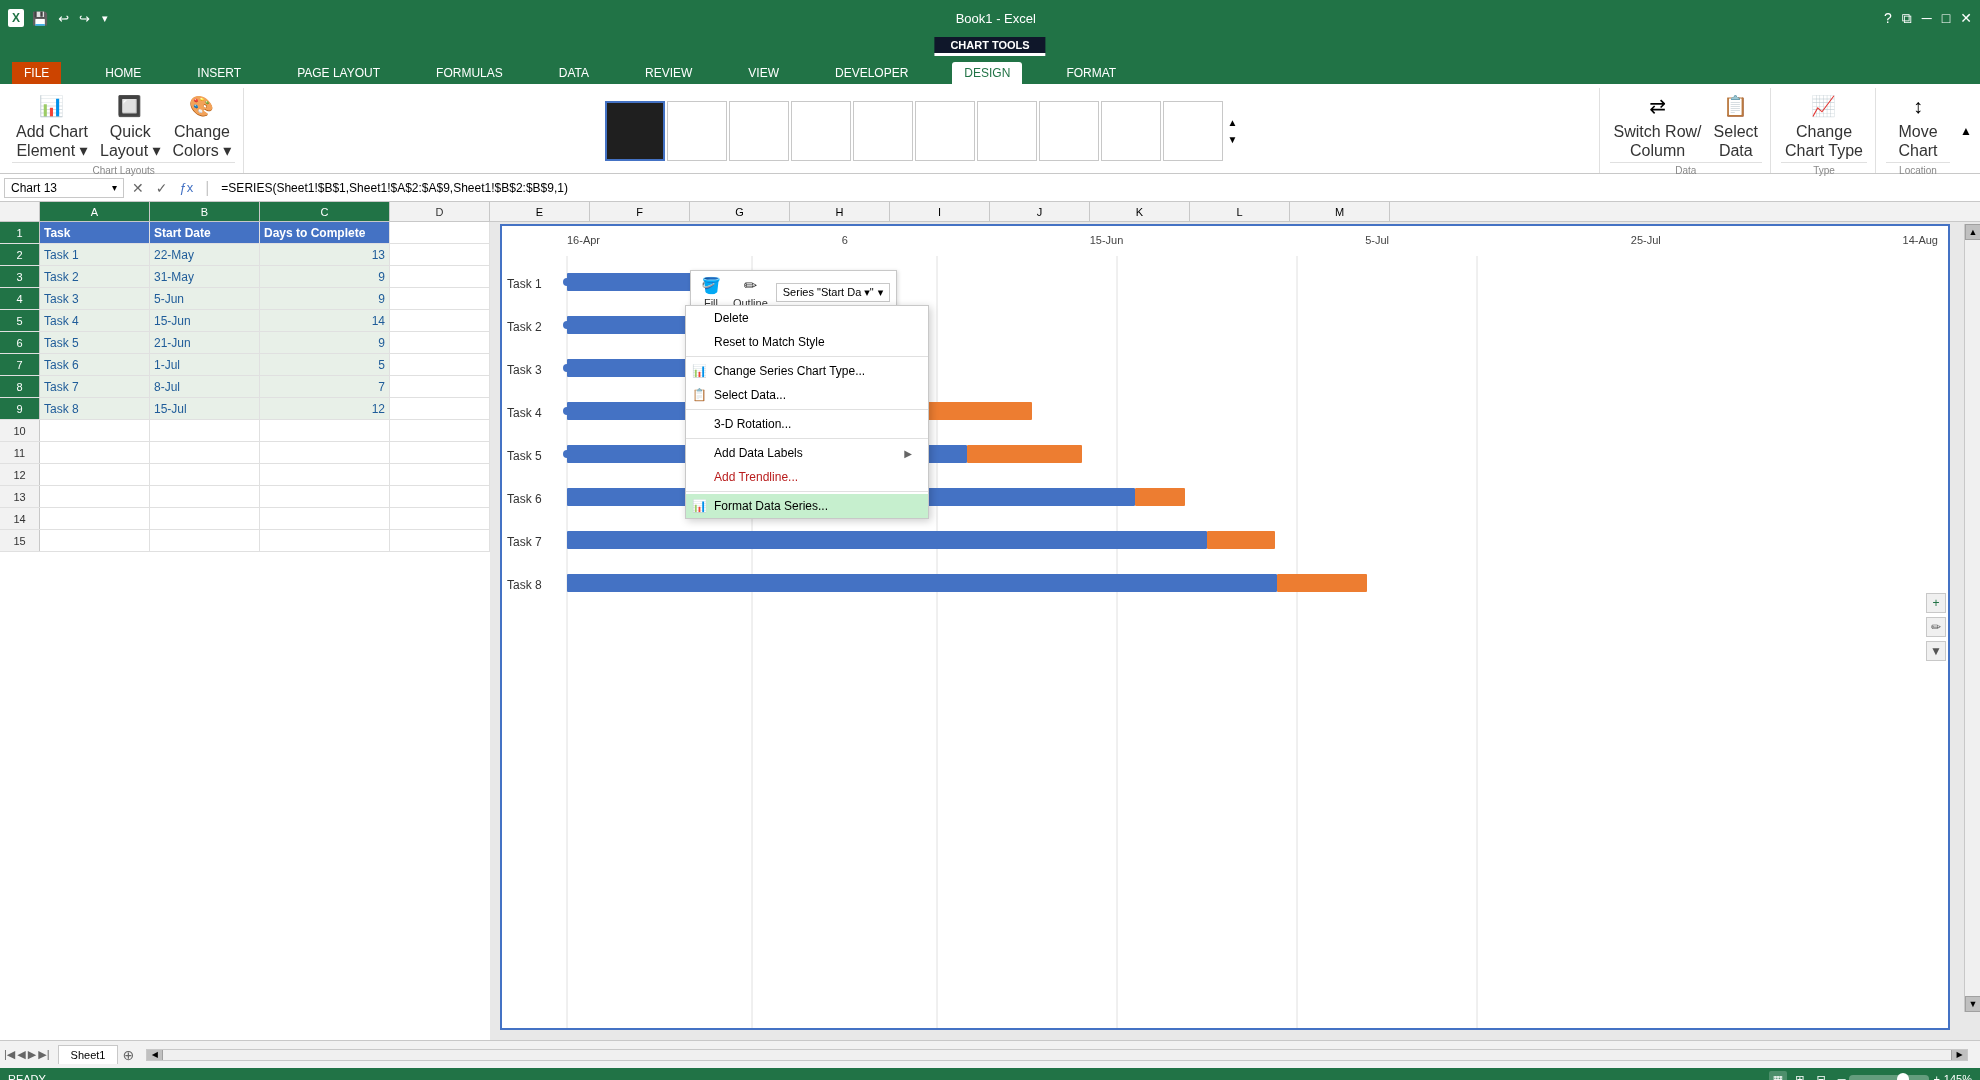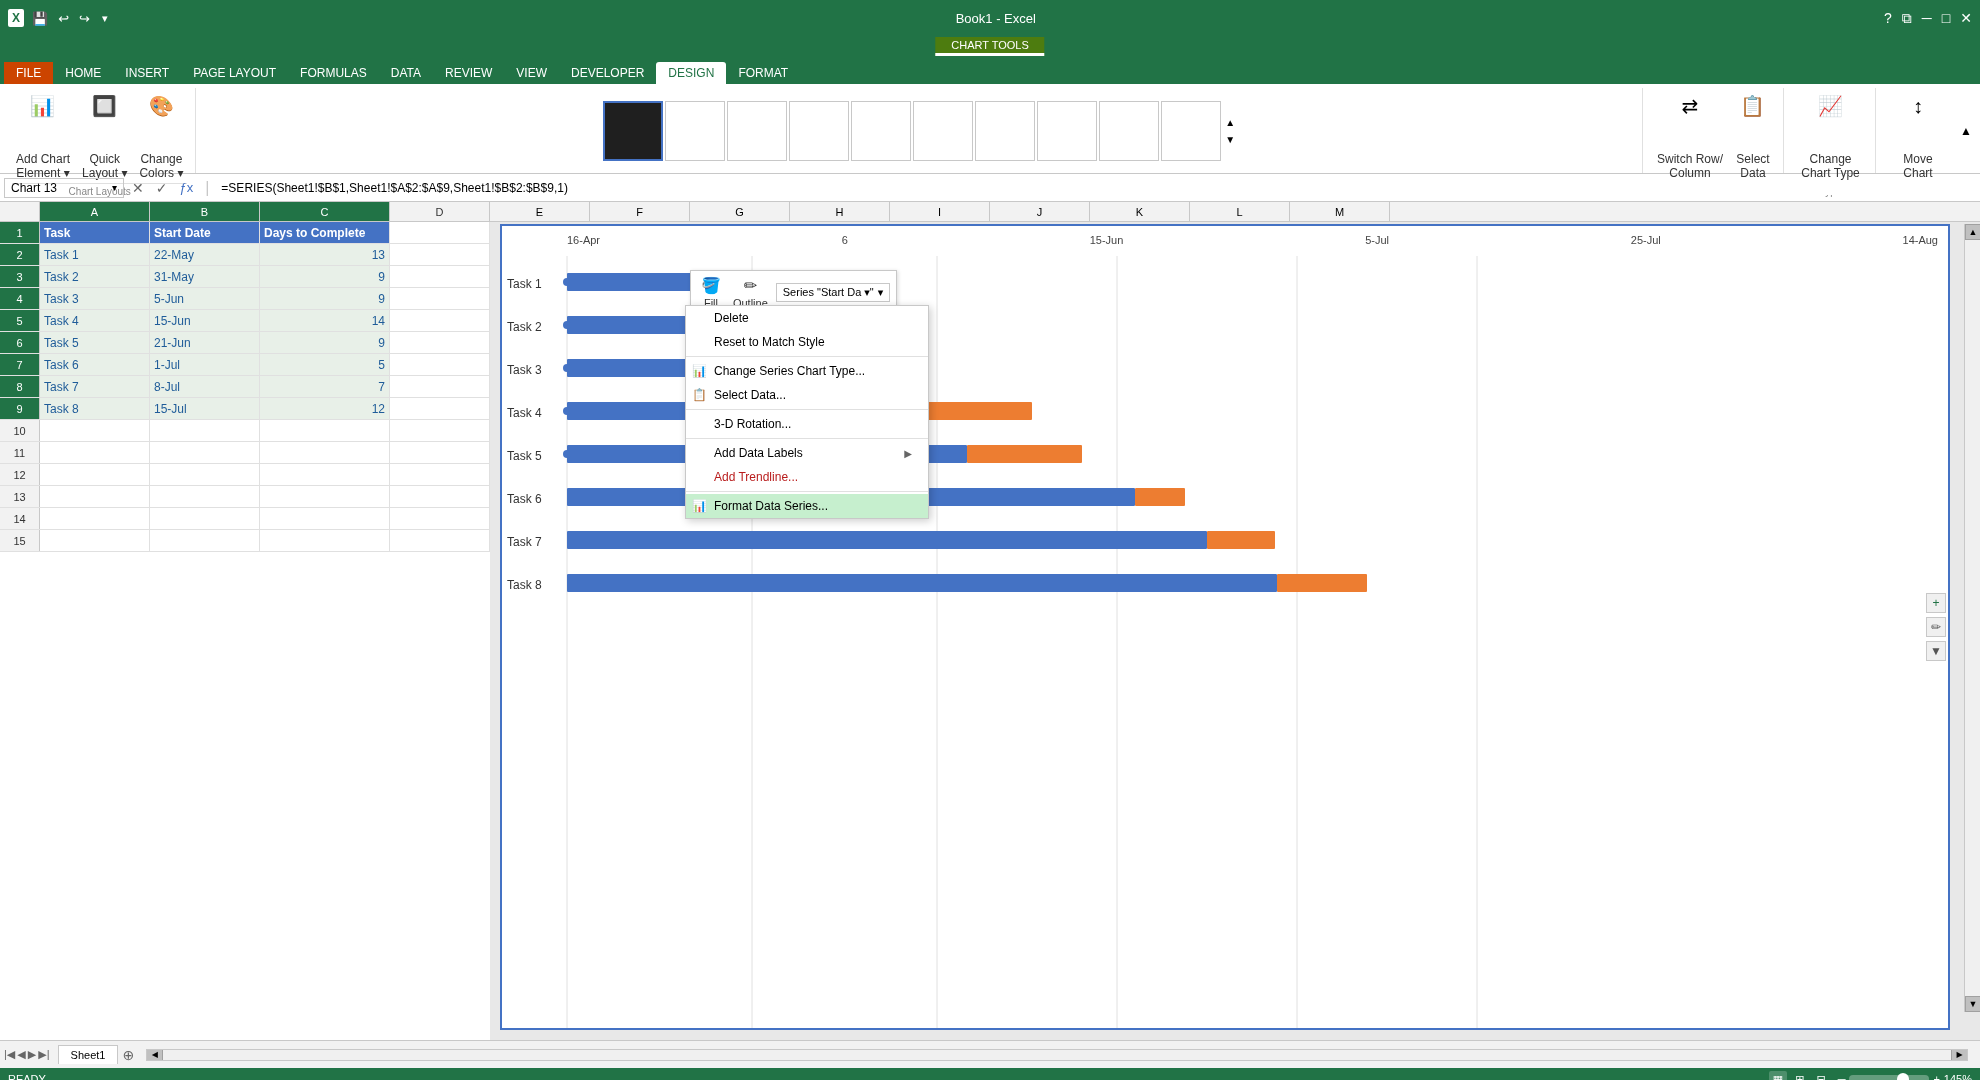--- a/index.html
+++ b/index.html
@@ -21,21 +21,22 @@
 
     .excel-icon { background: #fff; color: #217346; font-weight: bold; font-size: 12px; padding: 2px 4px; border-radius: 2px; }
     .qat-btn { color: white; font-size: 13px; cursor: pointer; padding: 2px; }
 
     
     #ribbon-tabs {
       height: 28px;
       background: #217346;
       display: flex;
       align-items: flex-end;
-      padding: 0 4px;
+      padding: 0 12px;
+      gap: 32px;
     }
     .ribbon-tab {
       padding: 4px 12px;
       font-size: 12px;
       color: white;
       cursor: pointer;
       border-radius: 3px 3px 0 0;
     }
     .ribbon-tab.active {
       background: #fff;
@@ -77,25 +78,24 @@
     }
     .ribbon-btn-icon {
       width: 32px;
       height: 32px;
       display: flex;
       align-items: center;
       justify-content: center;
       font-size: 20px;
     }
     .ribbon-btn-label {
-      font-size: 12px;
+      font-size: 16px;
       text-align: center;
       line-height: 1.2;
       color: #333;
-      margin-top: 30px;
     }
 
     
     #formula-bar {
       height: 28px;
       background: #fff;
       border-bottom: 1px solid #c8c8c8;
       display: flex;
       align-items: center;
       gap: 4px;
@@ -335,21 +335,21 @@
   <div id="title-bar-right">
     <span>?</span>
     <span>⧉</span>
     <span>─</span>
     <span>□</span>
     <span>✕</span>
   </div>
 </div>
 
 <div style="background:#217346;height:20px;display:flex;align-items:center;justify-content:flex-end;padding-right:4px;position:relative;">
-  <div style="position:absolute;left:50%;transform:translateX(-50%);background:#4d7c0f;padding:2px 16px;border-bottom:3px solid white;color:white;font-size:11px;font-weight:normal;">CHART TOOLS</div>
+  <div style="position:absolute;left:50%;transform:translateX(-50%);background:#0f172a;padding:2px 16px;border-bottom:3px solid white;color:white;font-size:11px;font-weight:bold;">CHART TOOLS</div>
 </div>
 
 <div id="ribbon-tabs">
   <div class="ribbon-tab" style="background:#cc4400;color:white;border-radius:0;">FILE</div>
   <div class="ribbon-tab">HOME</div>
   <div class="ribbon-tab">INSERT</div>
   <div class="ribbon-tab">PAGE LAYOUT</div>
   <div class="ribbon-tab">FORMULAS</div>
   <div class="ribbon-tab">DATA</div>
   <div class="ribbon-tab">REVIEW</div>

